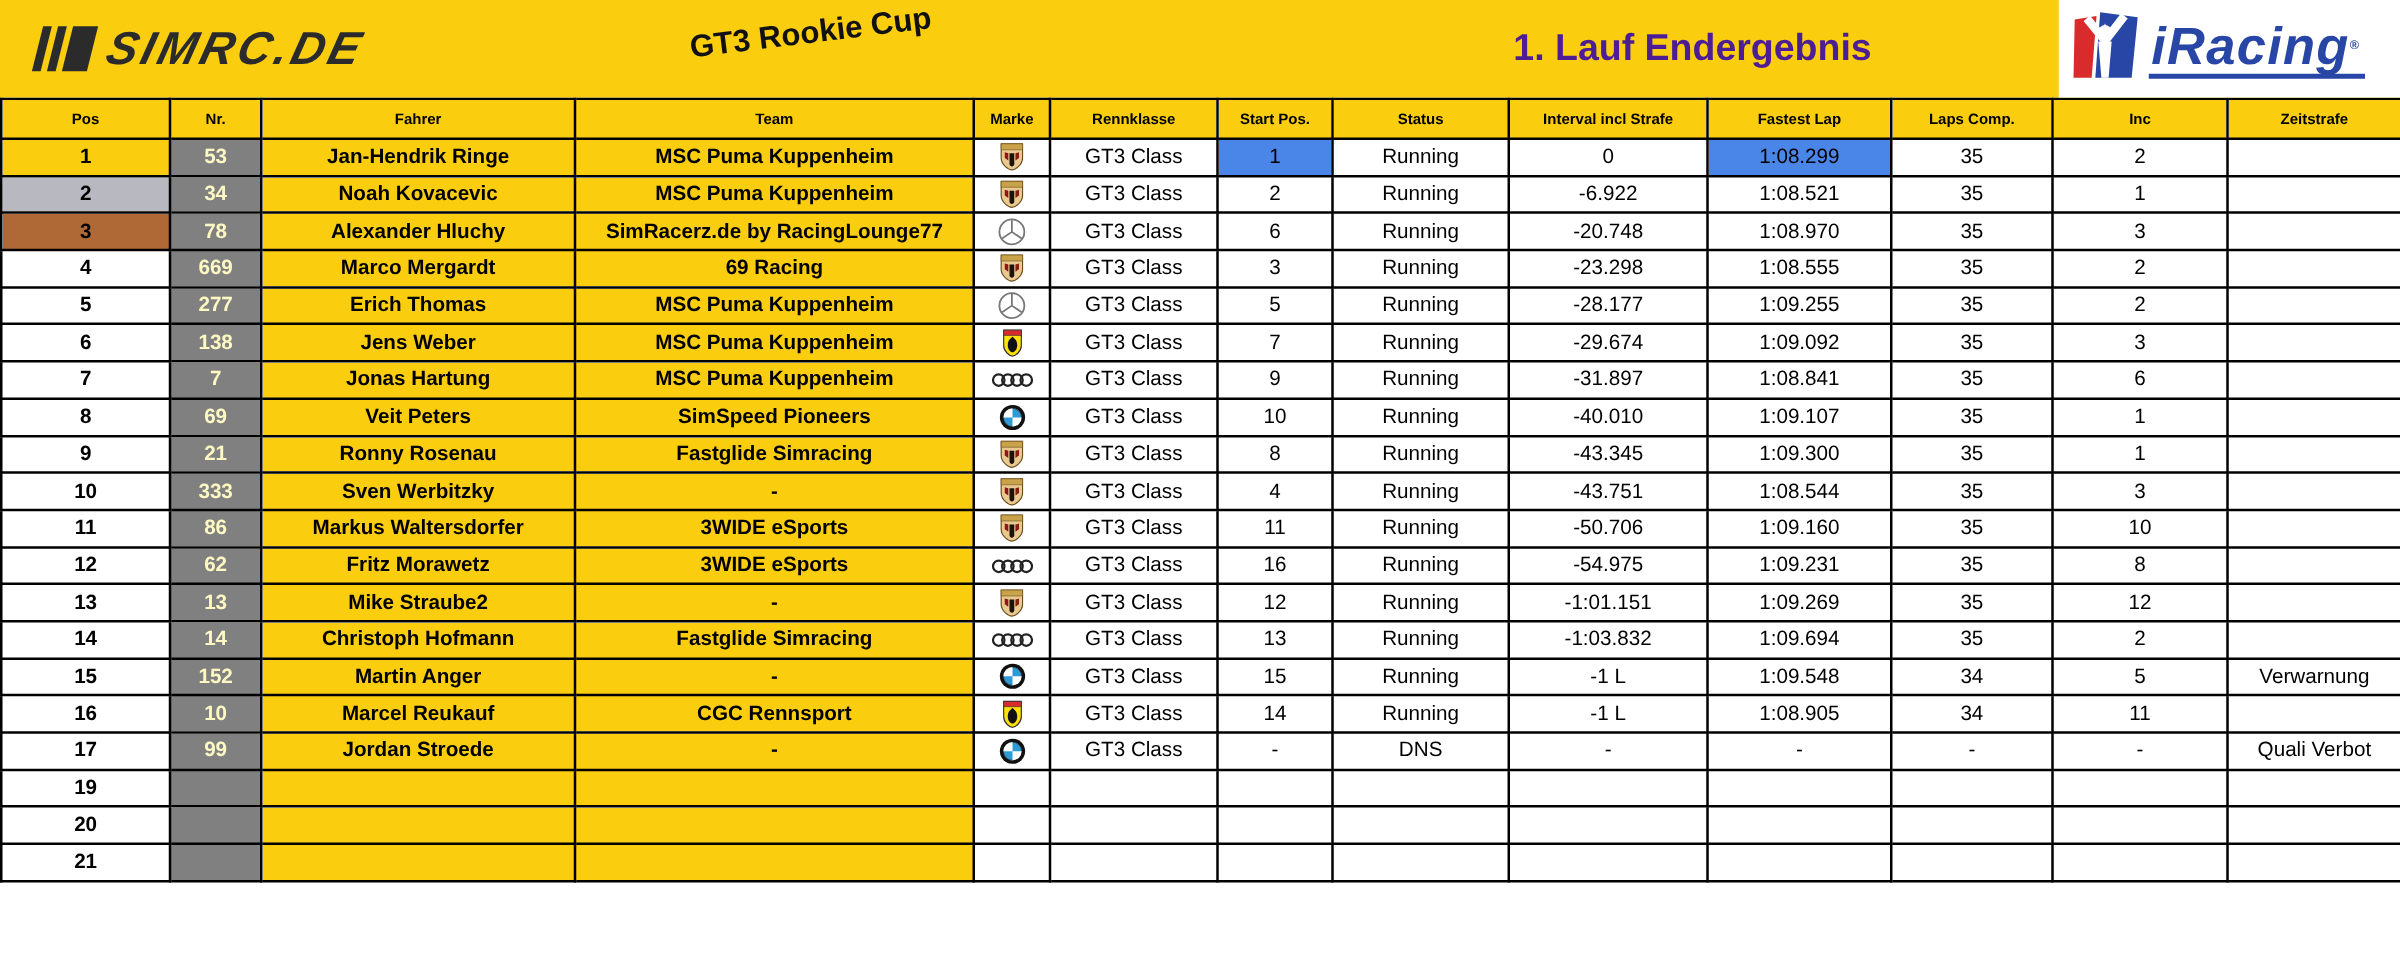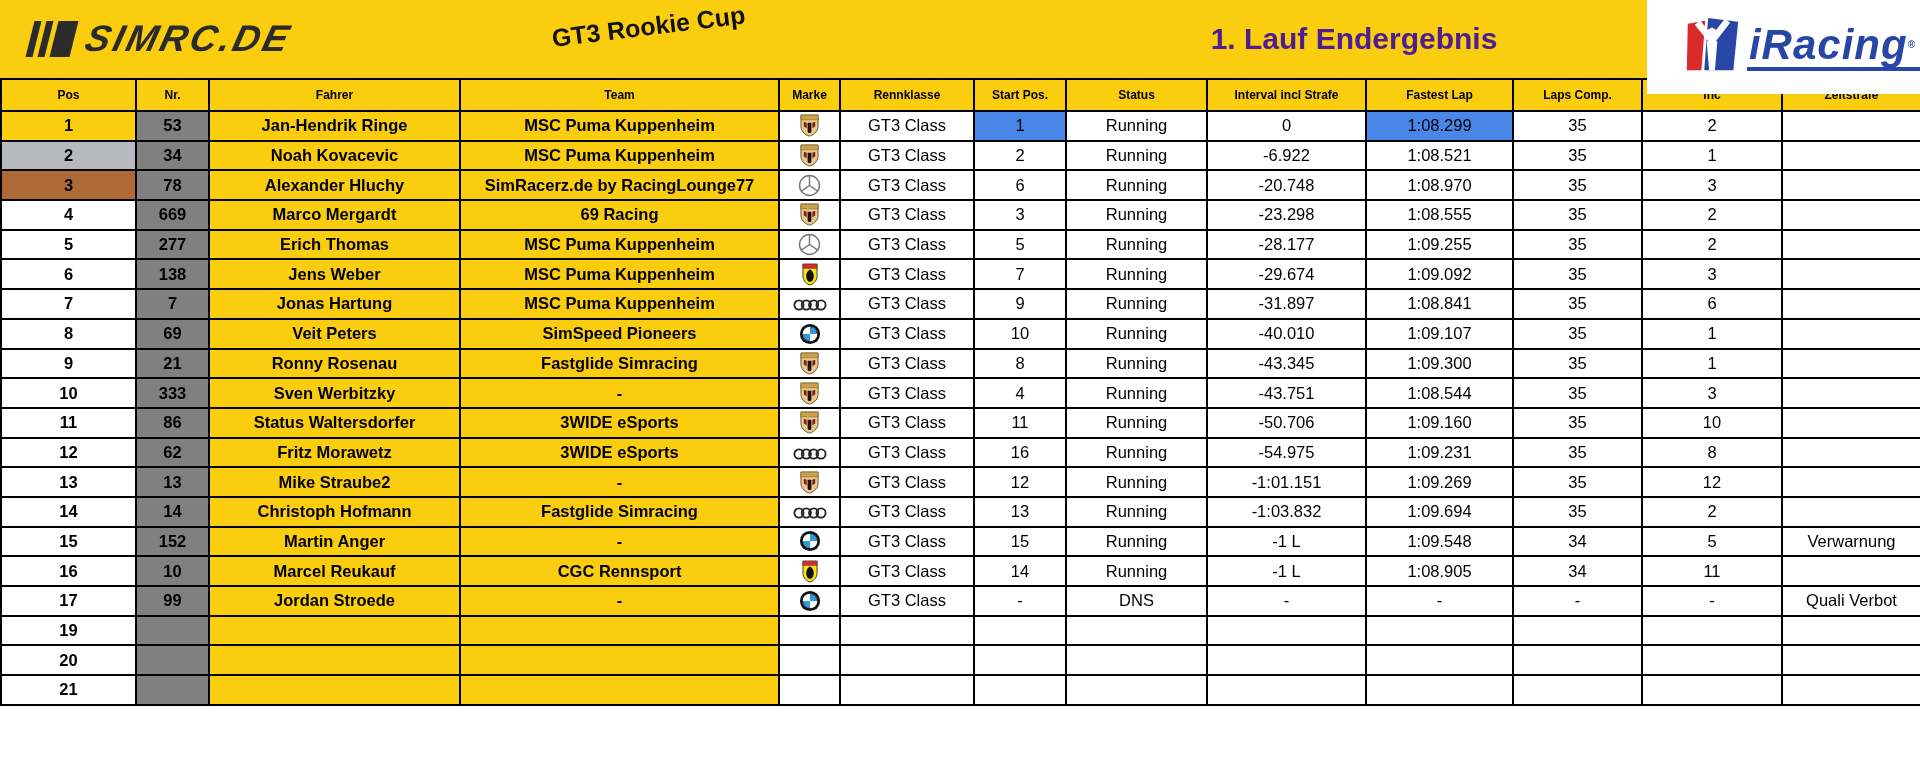--- a/index.html
+++ b/index.html
@@ -14,33 +14,33 @@
          transform:skewX(-14deg);}
   .slash{display:inline-block;height:36px;background:#2b2b2b;margin-right:5px;}
   .slash.s1,.slash.s2{width:7px;}
   .slash.s3{width:20px;margin-right:12px;}
   .simrc-text{font-style:italic;font-weight:bold;font-size:37px;letter-spacing:3px;
               color:#2b2b2b;line-height:36px;}
   .series-title{position:absolute;left:552px;top:24px;font-weight:bold;font-size:25px;
                 color:#111;transform:rotate(-7deg);transform-origin:left center;white-space:nowrap;}
   .result-title{position:absolute;left:1194px;top:22px;width:320px;text-align:center;
                 font-weight:bold;font-size:30px;color:#4c1d95;white-space:nowrap;}
-  .iracing-box{position:absolute;right:0;top:0;width:273px;height:94px;background:#fff;
-               display:flex;align-items:center;justify-content:flex-end;gap:4px;padding-left:6px;box-sizing:border-box;}
+  .iracing-box{position:absolute;right:0;top:0;width:273px;height:78px;background:#fff;
+               display:flex;align-items:center;justify-content:flex-start;gap:4px;padding-left:6px;box-sizing:border-box;}
   .iracing-word{font-style:italic;font-weight:bold;font-size:42px;color:var(--ir-blue);
                 border-bottom:4px solid var(--ir-blue);line-height:44px;padding:0 4px 0 2px;letter-spacing:1px;}
   .iracing-reg{font-size:10px;color:var(--ir-blue);vertical-align:top;font-style:normal;}
   
   table{border-collapse:collapse;table-layout:fixed;width:1920px;}
   th,td{border:2px solid #000;padding:0;text-align:center;vertical-align:middle;
         overflow:hidden;white-space:nowrap;color:#000;}
   thead th{height:30px;background:var(--yellow);font-weight:bold;font-size:12px;}
   tbody td{height:27.7px;font-size:16.5px;background:#fff;}
   td.c-pos{font-weight:bold;}
-  td.c-nr{background:var(--numgray);color:#000000;font-weight:bold;}
+  td.c-nr{background:var(--numgray);color:#fef9c3;font-weight:bold;}
   td.c-fahrer,td.c-team{background:var(--yellow);font-weight:bold;margin-left:40px;}
   td.c-zeit{font-weight:normal;}
   td.medal-gold{background:var(--yellow);}
   td.medal-silver{background:var(--silver);}
   td.medal-bronze{background:var(--bronze);}
   td.hl-blue{background:var(--hiblue);}
   td .brandicon{display:inline-block;vertical-align:middle;line-height:0;}
 </style>
 </head>
 <body>
@@ -296,21 +296,21 @@
         <td class="c-status">Running</td>
         <td class="c-interval">-43.751</td>
         <td class="c-fastest">1:08.544</td>
         <td class="c-laps">35</td>
         <td class="c-inc">3</td>
         <td class="c-zeit"></td>
       </tr>
       <tr>
         <td class="c-pos">11</td>
         <td class="c-nr">86</td>
-        <td class="c-fahrer">Status Waltersdorfer</td>
+        <td class="c-fahrer">Markus Waltersdorfer</td>
         <td class="c-team">3WIDE eSports</td>
         <td class="c-marke"><span class="brandicon"><svg width="19" height="23" viewBox="0 0 20 24">
               <path d="M1 1h18v12c0 6-6.5 10-9 10s-9-4-9-10z" fill="#e9c98f" stroke="#6b4f1d"></path>
               <path d="M1 1h18v5H1z" fill="#c9a24a" stroke="#6b4f1d" stroke-width=".5"></path>
               <path d="M4 8l3 1v6l-3-2zM16 8l-3 1v6l3-2z" fill="#8a1a12"></path>
               <path d="M8 9h4v9c0 1.2-1 2-2 2s-2-.8-2-2z" fill="#1d1208"></path>
             </svg></span></td>
         <td class="c-klasse">GT3 Class</td>
         <td class="c-start">11</td>
         <td class="c-status">Running</td>

